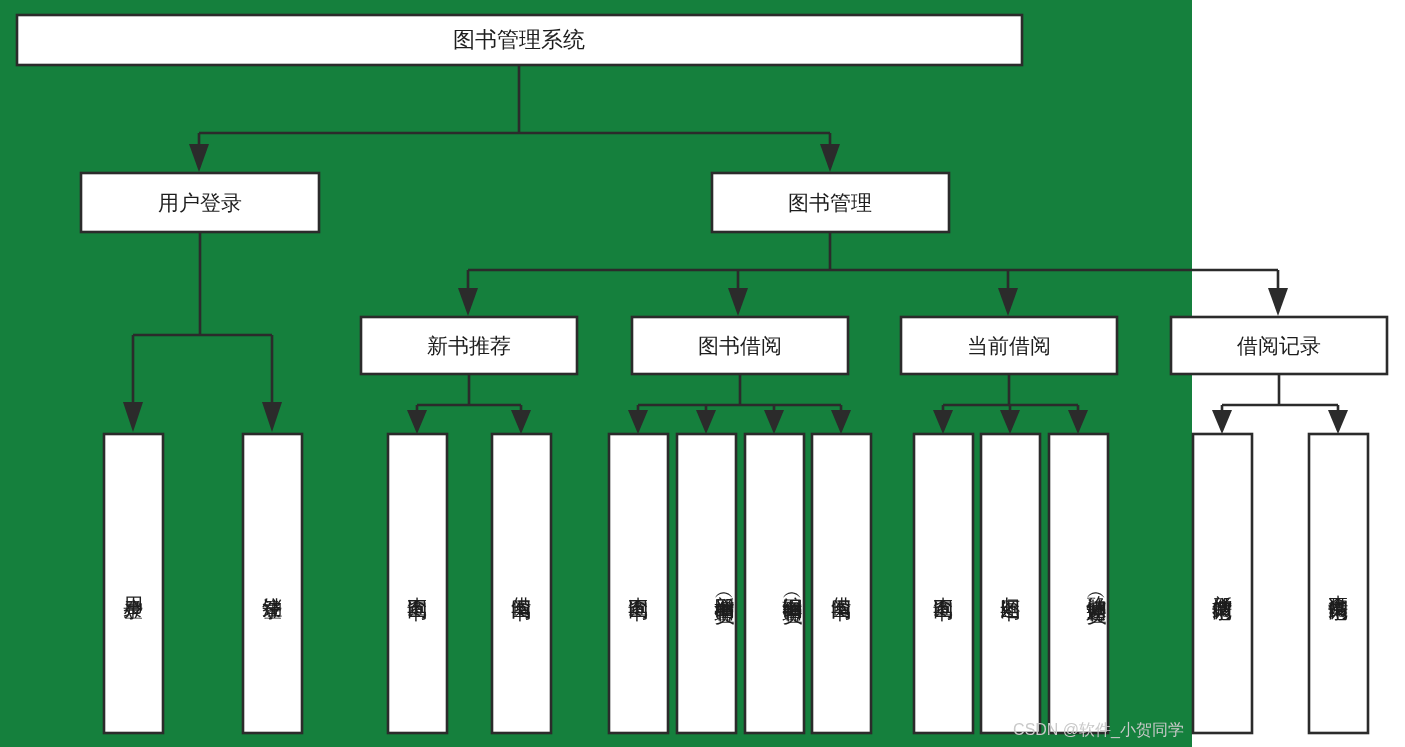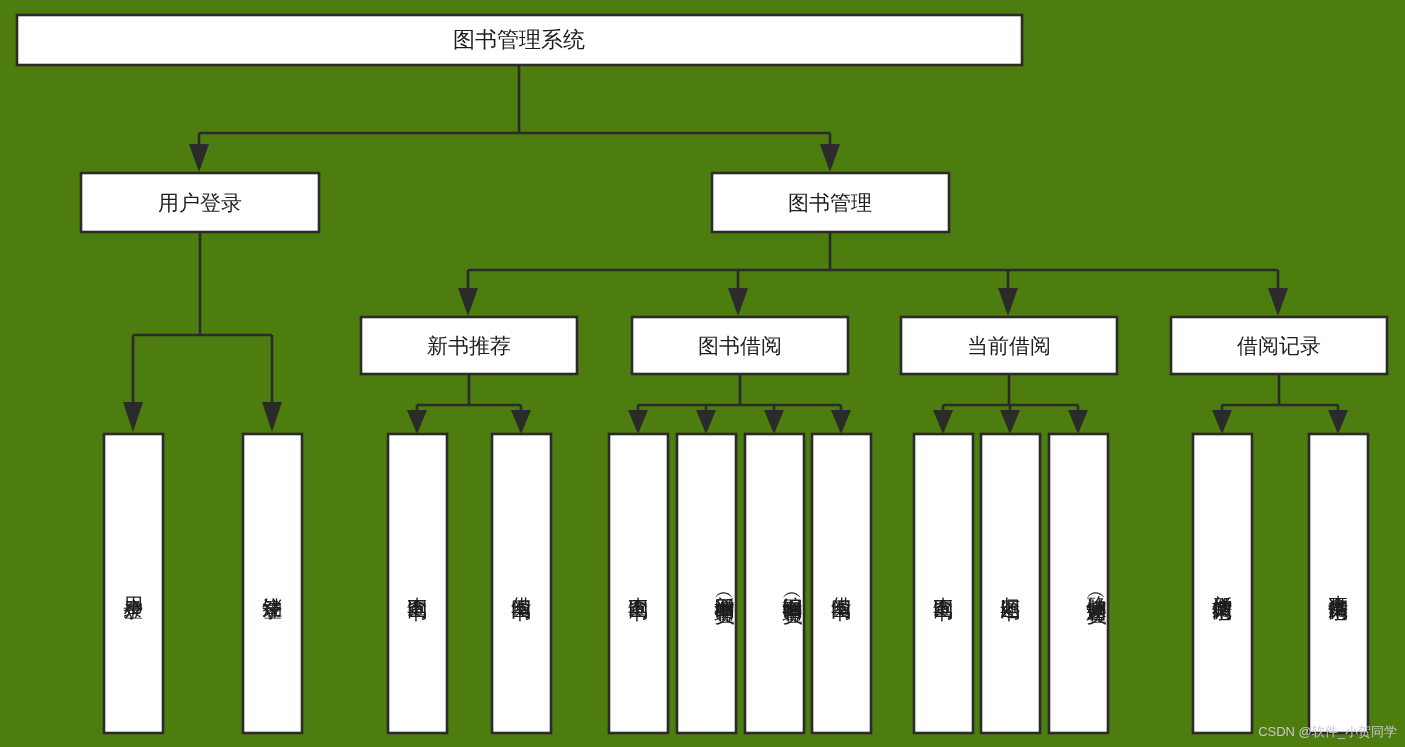--- a/index.html
+++ b/index.html
@@ -8,23 +8,23 @@
     background: #ffffff;
   }
   body {
     width: 1405px;
     height: 747px;
     overflow: hidden;
     font-family: "Liberation Sans", "DejaVu Sans", sans-serif;
   }
   #diagram-root {
     position: relative;
-    width: 1405px;
+    width: 1192px;
     height: 747px;
-    background: #4d7c0f;
+    background: #15803d;
   }
   svg.diagram {
     position: absolute;
     top: 0;
     left: 0;
     width: 1405px;
     height: 747px;
   }
   .node-box {
     fill: #ffffff;
@@ -64,21 +64,21 @@
     white-space: nowrap;
     text-align: center;
     pointer-events: none;
     user-select: none;
   }
   .watermark {
     position: absolute;
     right: 8px;
     bottom: 6px;
     font-family: "Liberation Sans", "DejaVu Sans", sans-serif;
-    font-size: 13px;
+    font-size: 16px;
     color: #c9c9c9;
     white-space: nowrap;
     user-select: none;
   }
 </style>
 </head>
 <body>
 
 <div id="diagram-root">
 

